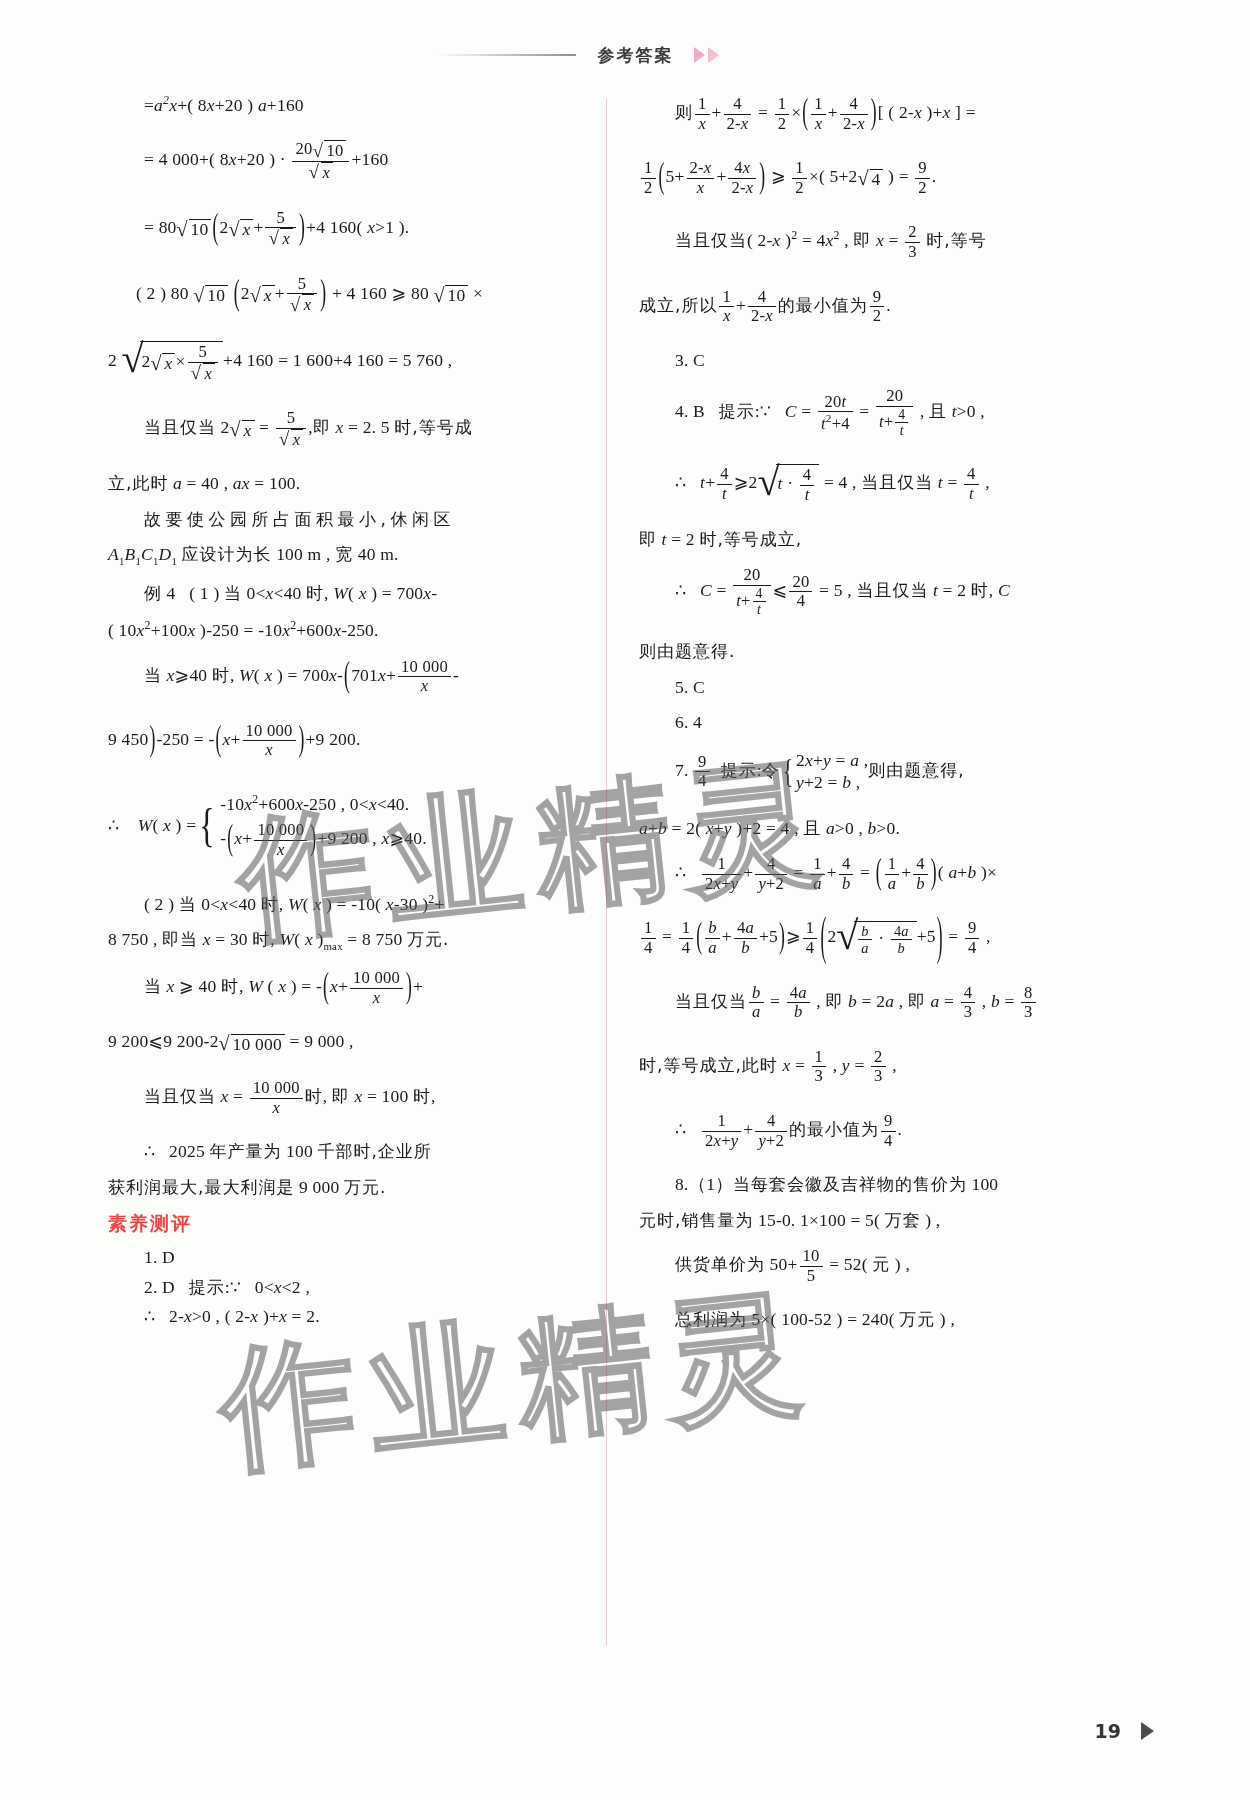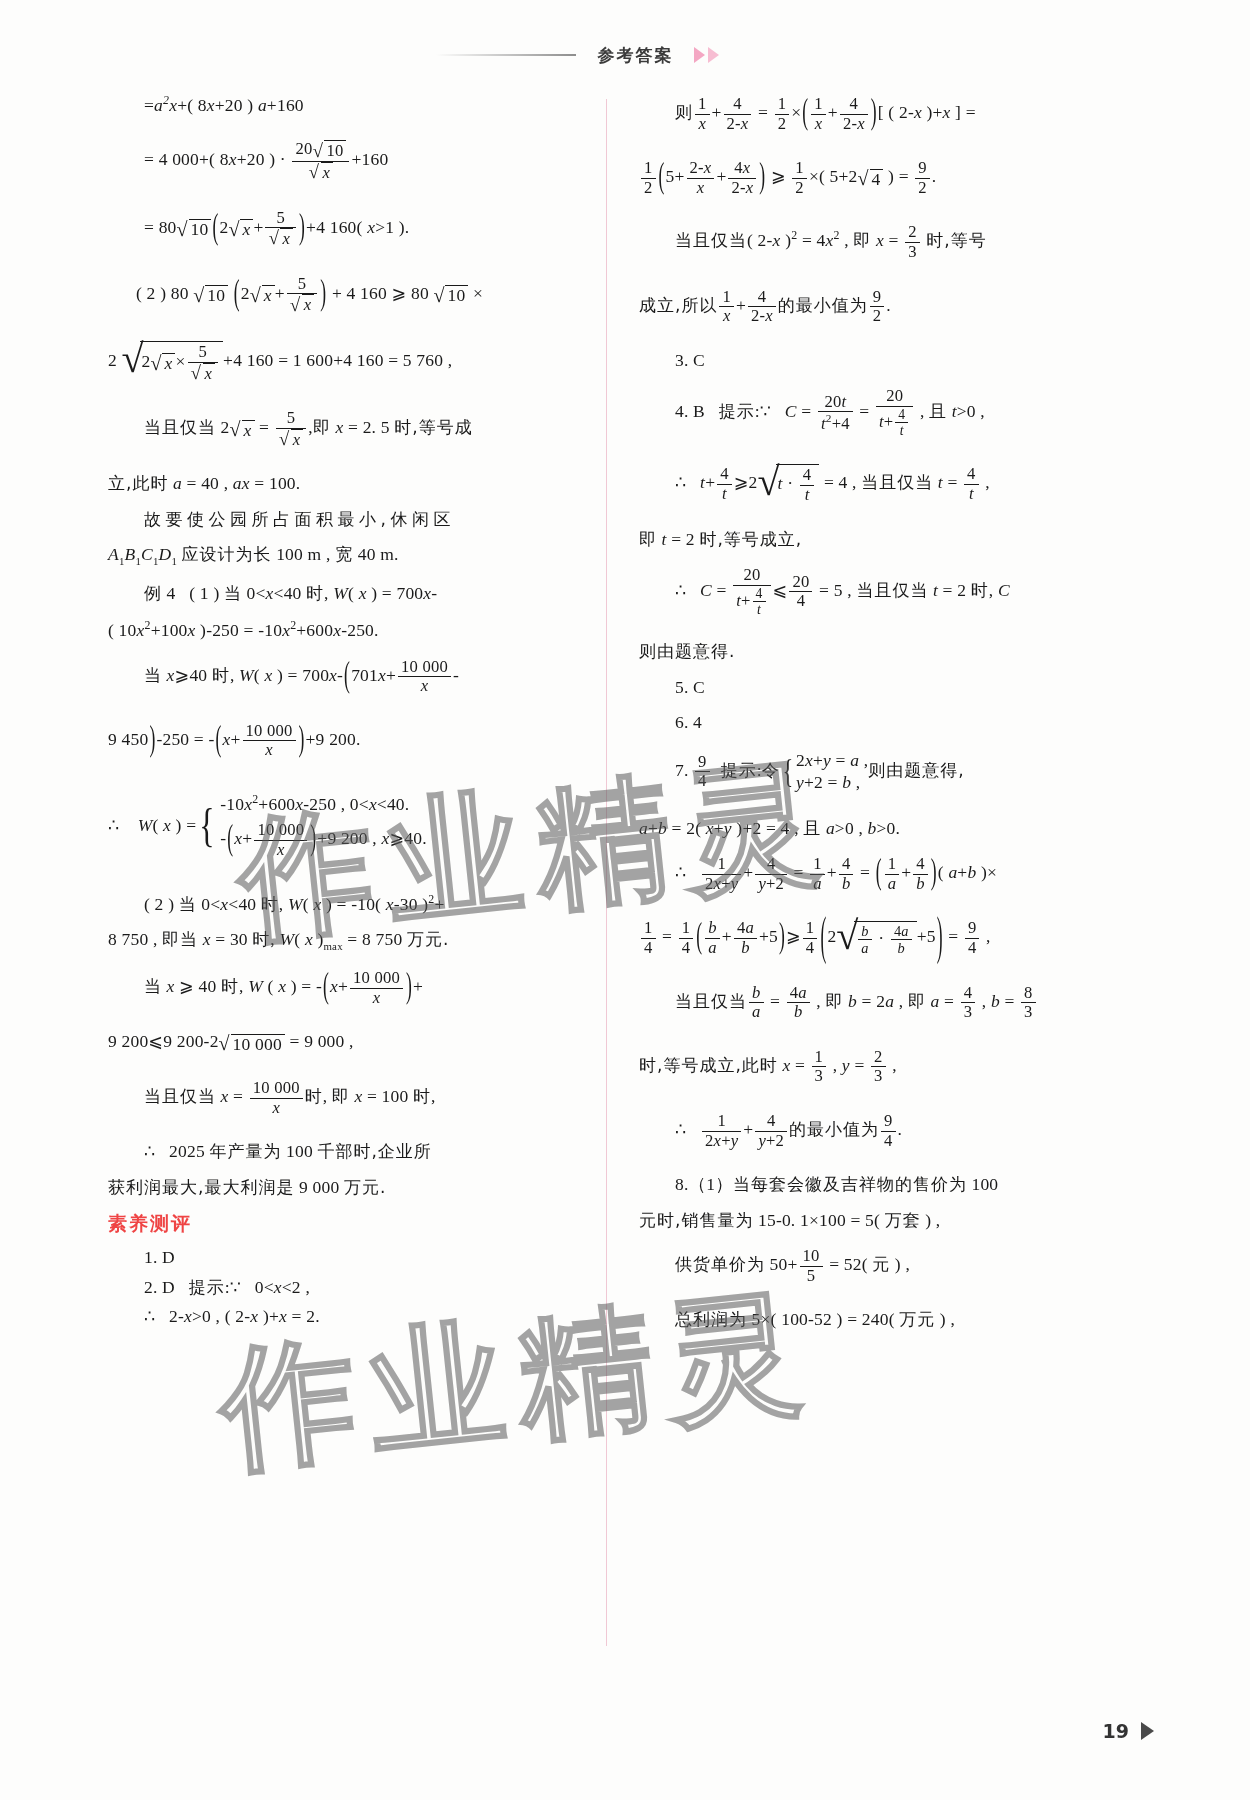--- a/index.html
+++ b/index.html
@@ -206,21 +206,21 @@
     transform: rotate(-6deg);
   }
 
   
   .footer {
     position: absolute;
     right: 96px;
     bottom: 58px;
     display: flex;
     align-items: center;
-    gap: 12px;
+    gap: 20px;
   }
   .page-num {
     font-family: "DejaVu Sans", sans-serif;
     font-size: 19px;
     font-weight: bold;
     color: #333;
   }
   .foot-tri {
     width: 0; height: 0;
     border-top: 9px solid transparent;

